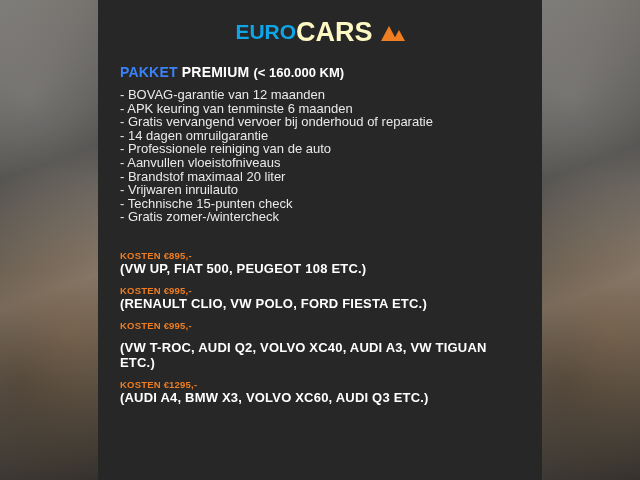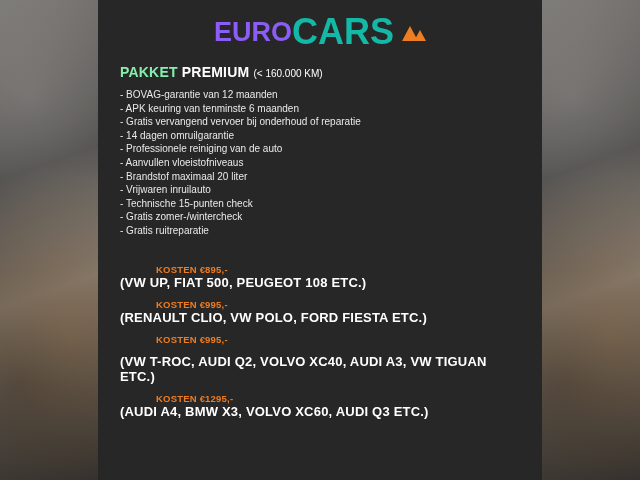--- a/index.html
+++ b/index.html
@@ -56,78 +56,77 @@
     align-items: center;
     justify-content: center;
     padding-top: 6px;
   }
   .logo {
     display: flex;
     align-items: center;
     letter-spacing: 1px;
   }
   .logo .euro {
+    font-size: 21px;
+    font-weight: bold;
+    color: #0ea5e9;
+    letter-spacing: 0px;
+  }
+  .logo .cars {
     font-size: 27px;
     font-weight: bold;
-    color: #8b5cf6;
-    letter-spacing: 0px;
-  }
-  .logo .cars {
-    font-size: 36px;
-    font-weight: bold;
-    color: #14b8a6;
+    color: #fef9c3;
     letter-spacing: 0px;
   }
   .logo .mark {
     margin-left: 6px;
     display: inline-block;
     line-height: 0;
   }
 
   h1.pakket {
     margin: 6px 0 8px 0;
     font-size: 14px;
     font-weight: bold;
     color: #ffffff;
     letter-spacing: 0.2px;
   }
   h1.pakket .accent {
-    color: #86efac;
+    color: #3b82f6;
   }
   h1.pakket .km {
-    font-size: 10px;
-    font-weight: normal;
+    font-size: 13px;
+    font-weight: bold;
     color: #ffffff;
     letter-spacing: 0;
   }
 
   ul.features {
     list-style: none;
     margin: 0;
     padding: 0;
-    font-size: 10px;
+    font-size: 13px;
     line-height: 13.6px;
     color: #e9e9e9;
   }
   ul.features li {
     white-space: pre-line;
   }
 
   .kosten-block {
     margin-top: 26px;
   }
   .kosten-group {
     margin-bottom: 9px;
   }
   .kosten-title {
     font-size: 9.5px;
     font-weight: bold;
     color: #ef7d22;
     letter-spacing: 0.2px;
-    margin-left: 36px;
   }
   .kosten-sub {
     font-size: 13px;
     font-weight: bold;
     color: #ffffff;
     letter-spacing: 0.2px;
   }
 </style>
 </head>
 <body>
@@ -166,21 +165,20 @@
       <li>- BOVAG-garantie van 12 maanden</li>
       <li>- APK keuring van tenminste 6 maanden</li>
       <li>- Gratis vervangend vervoer bij onderhoud of reparatie</li>
       <li>- 14 dagen omruilgarantie</li>
       <li>- Professionele reiniging van de auto</li>
       <li>- Aanvullen vloeistofniveaus</li>
       <li>- Brandstof maximaal 20 liter</li>
       <li>- Vrijwaren inruilauto</li>
       <li>- Technische 15-punten check</li>
       <li>- Gratis zomer-/wintercheck</li>
-      <li>- Gratis ruitreparatie</li>
     </ul>
 
     <div class="kosten-block">
       <div class="kosten-group">
         <div class="kosten-title">KOSTEN €895,-</div>
         <div class="kosten-sub">(VW UP, FIAT 500, PEUGEOT 108 ETC.)</div>
       </div>
       <div class="kosten-group">
         <div class="kosten-title">KOSTEN €995,-</div>
         <div class="kosten-sub">(RENAULT CLIO, VW POLO, FORD FIESTA ETC.)</div>

